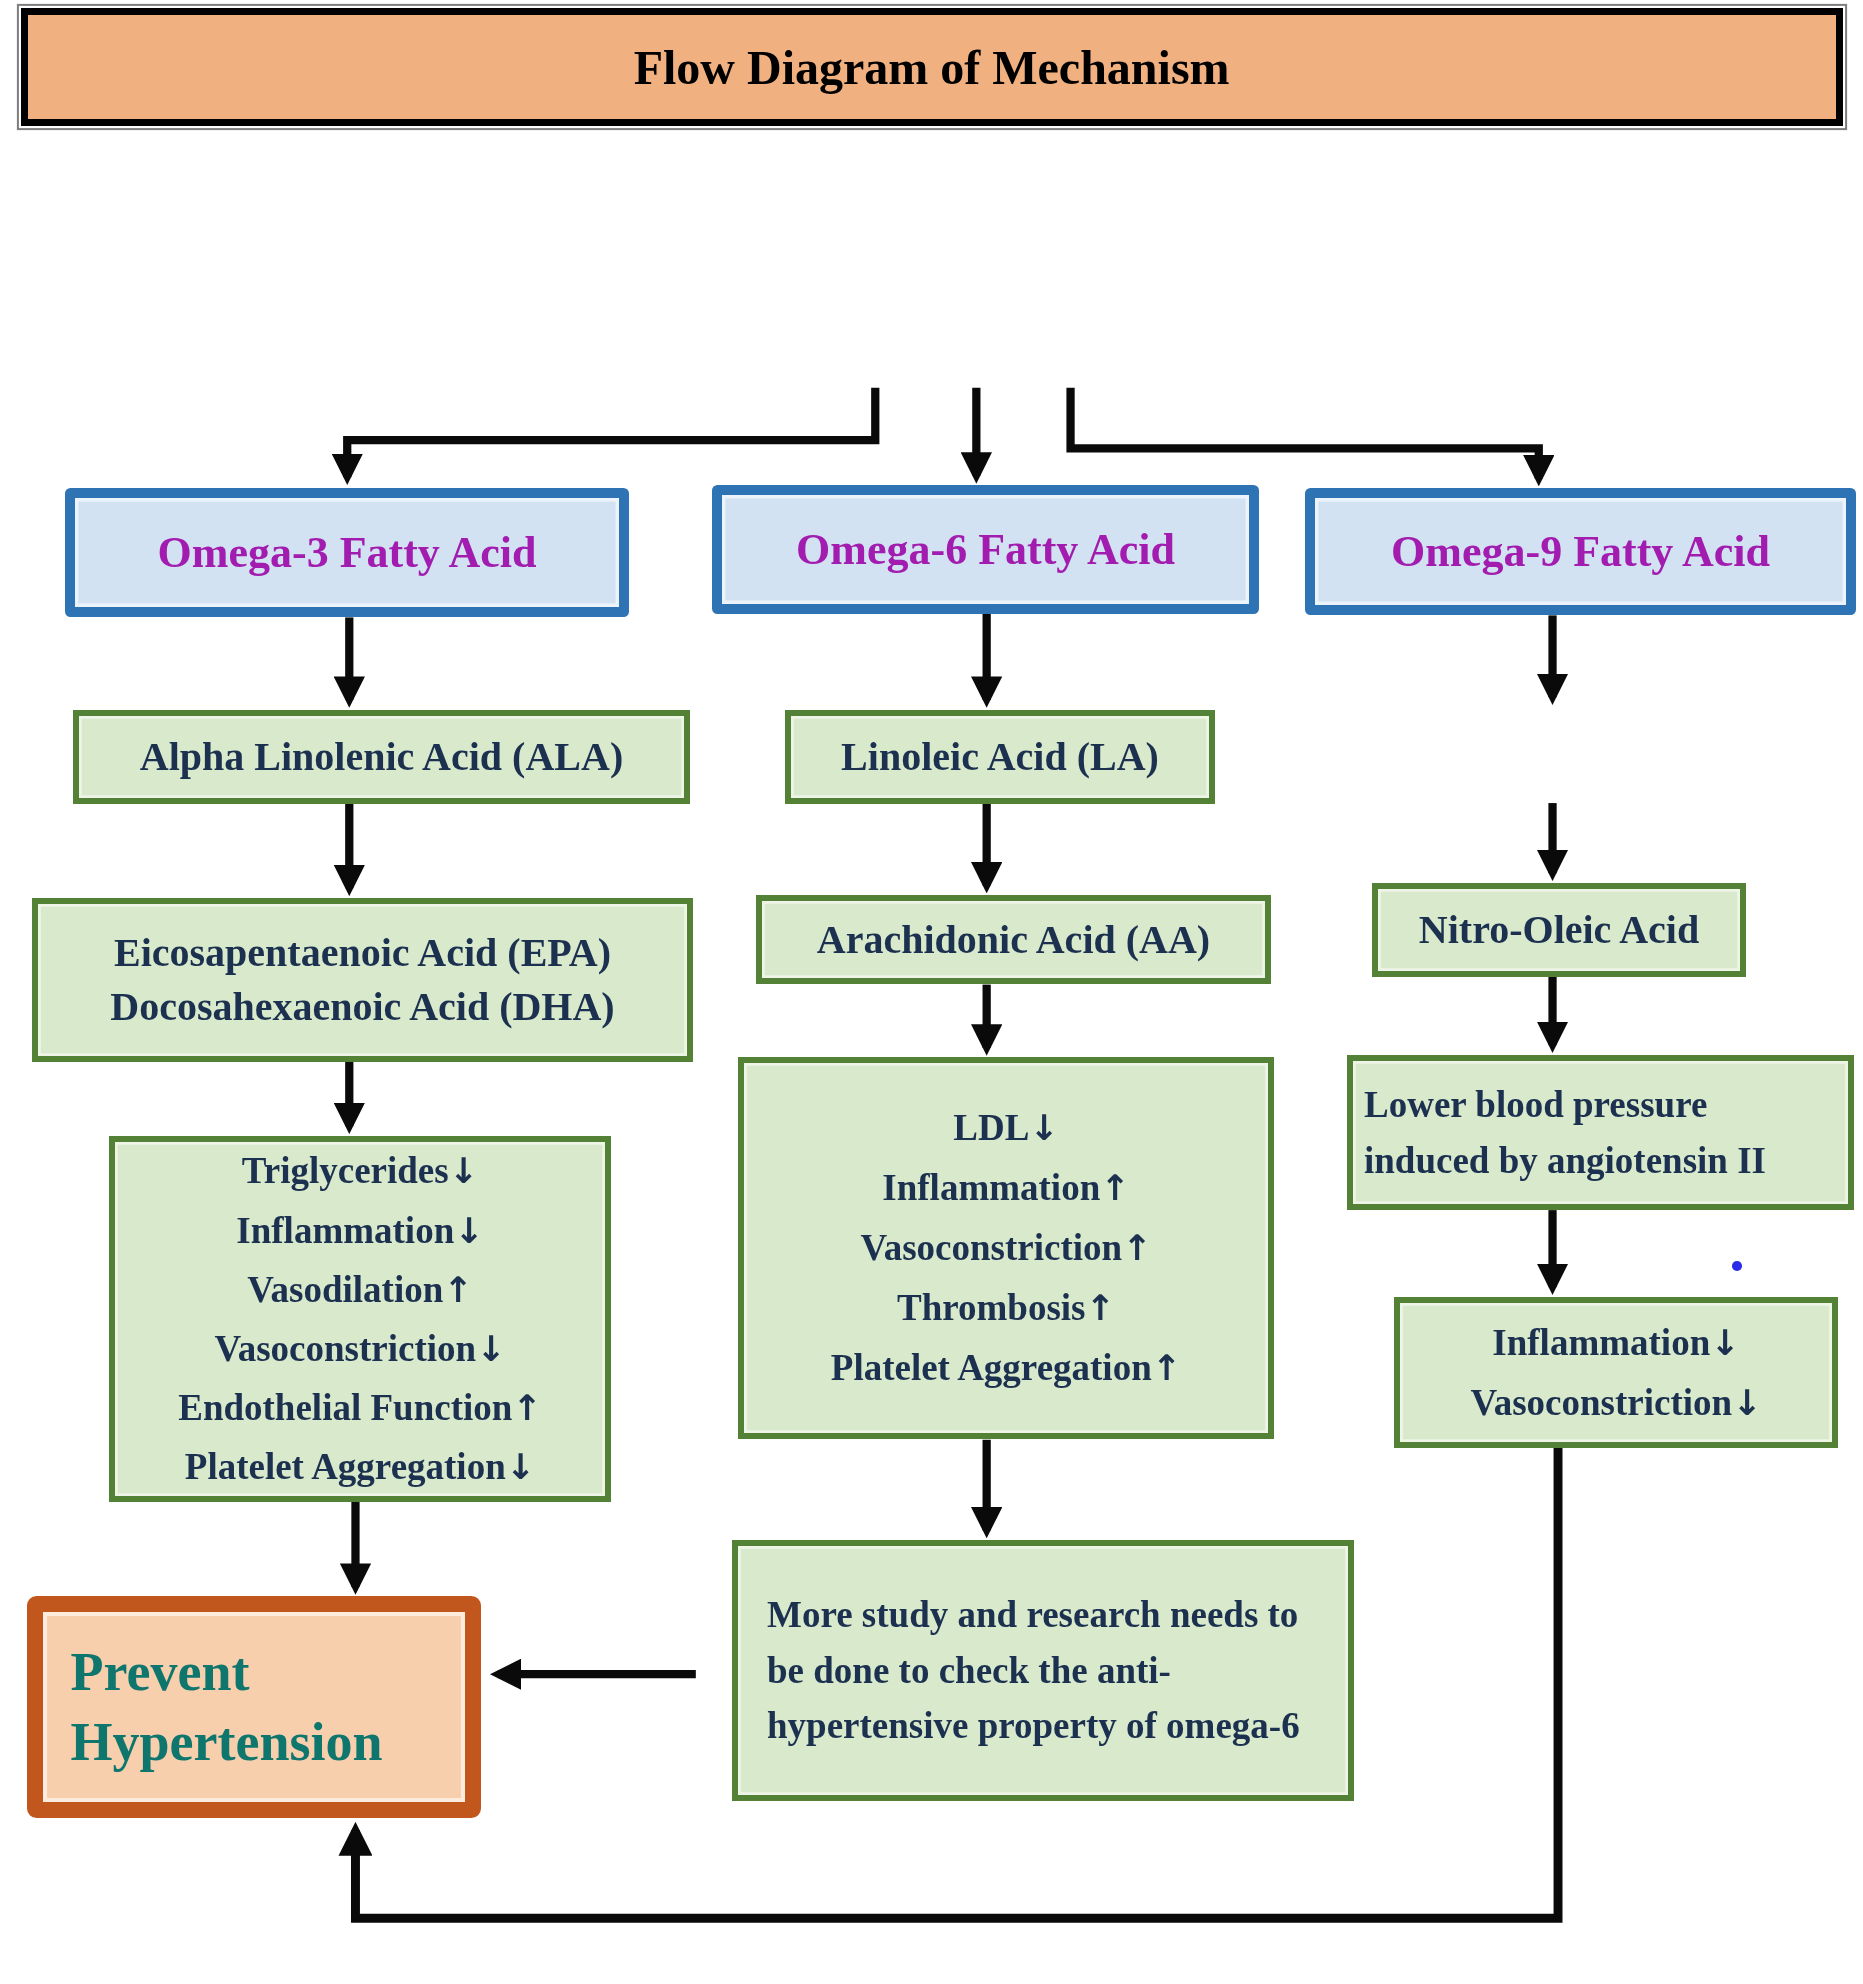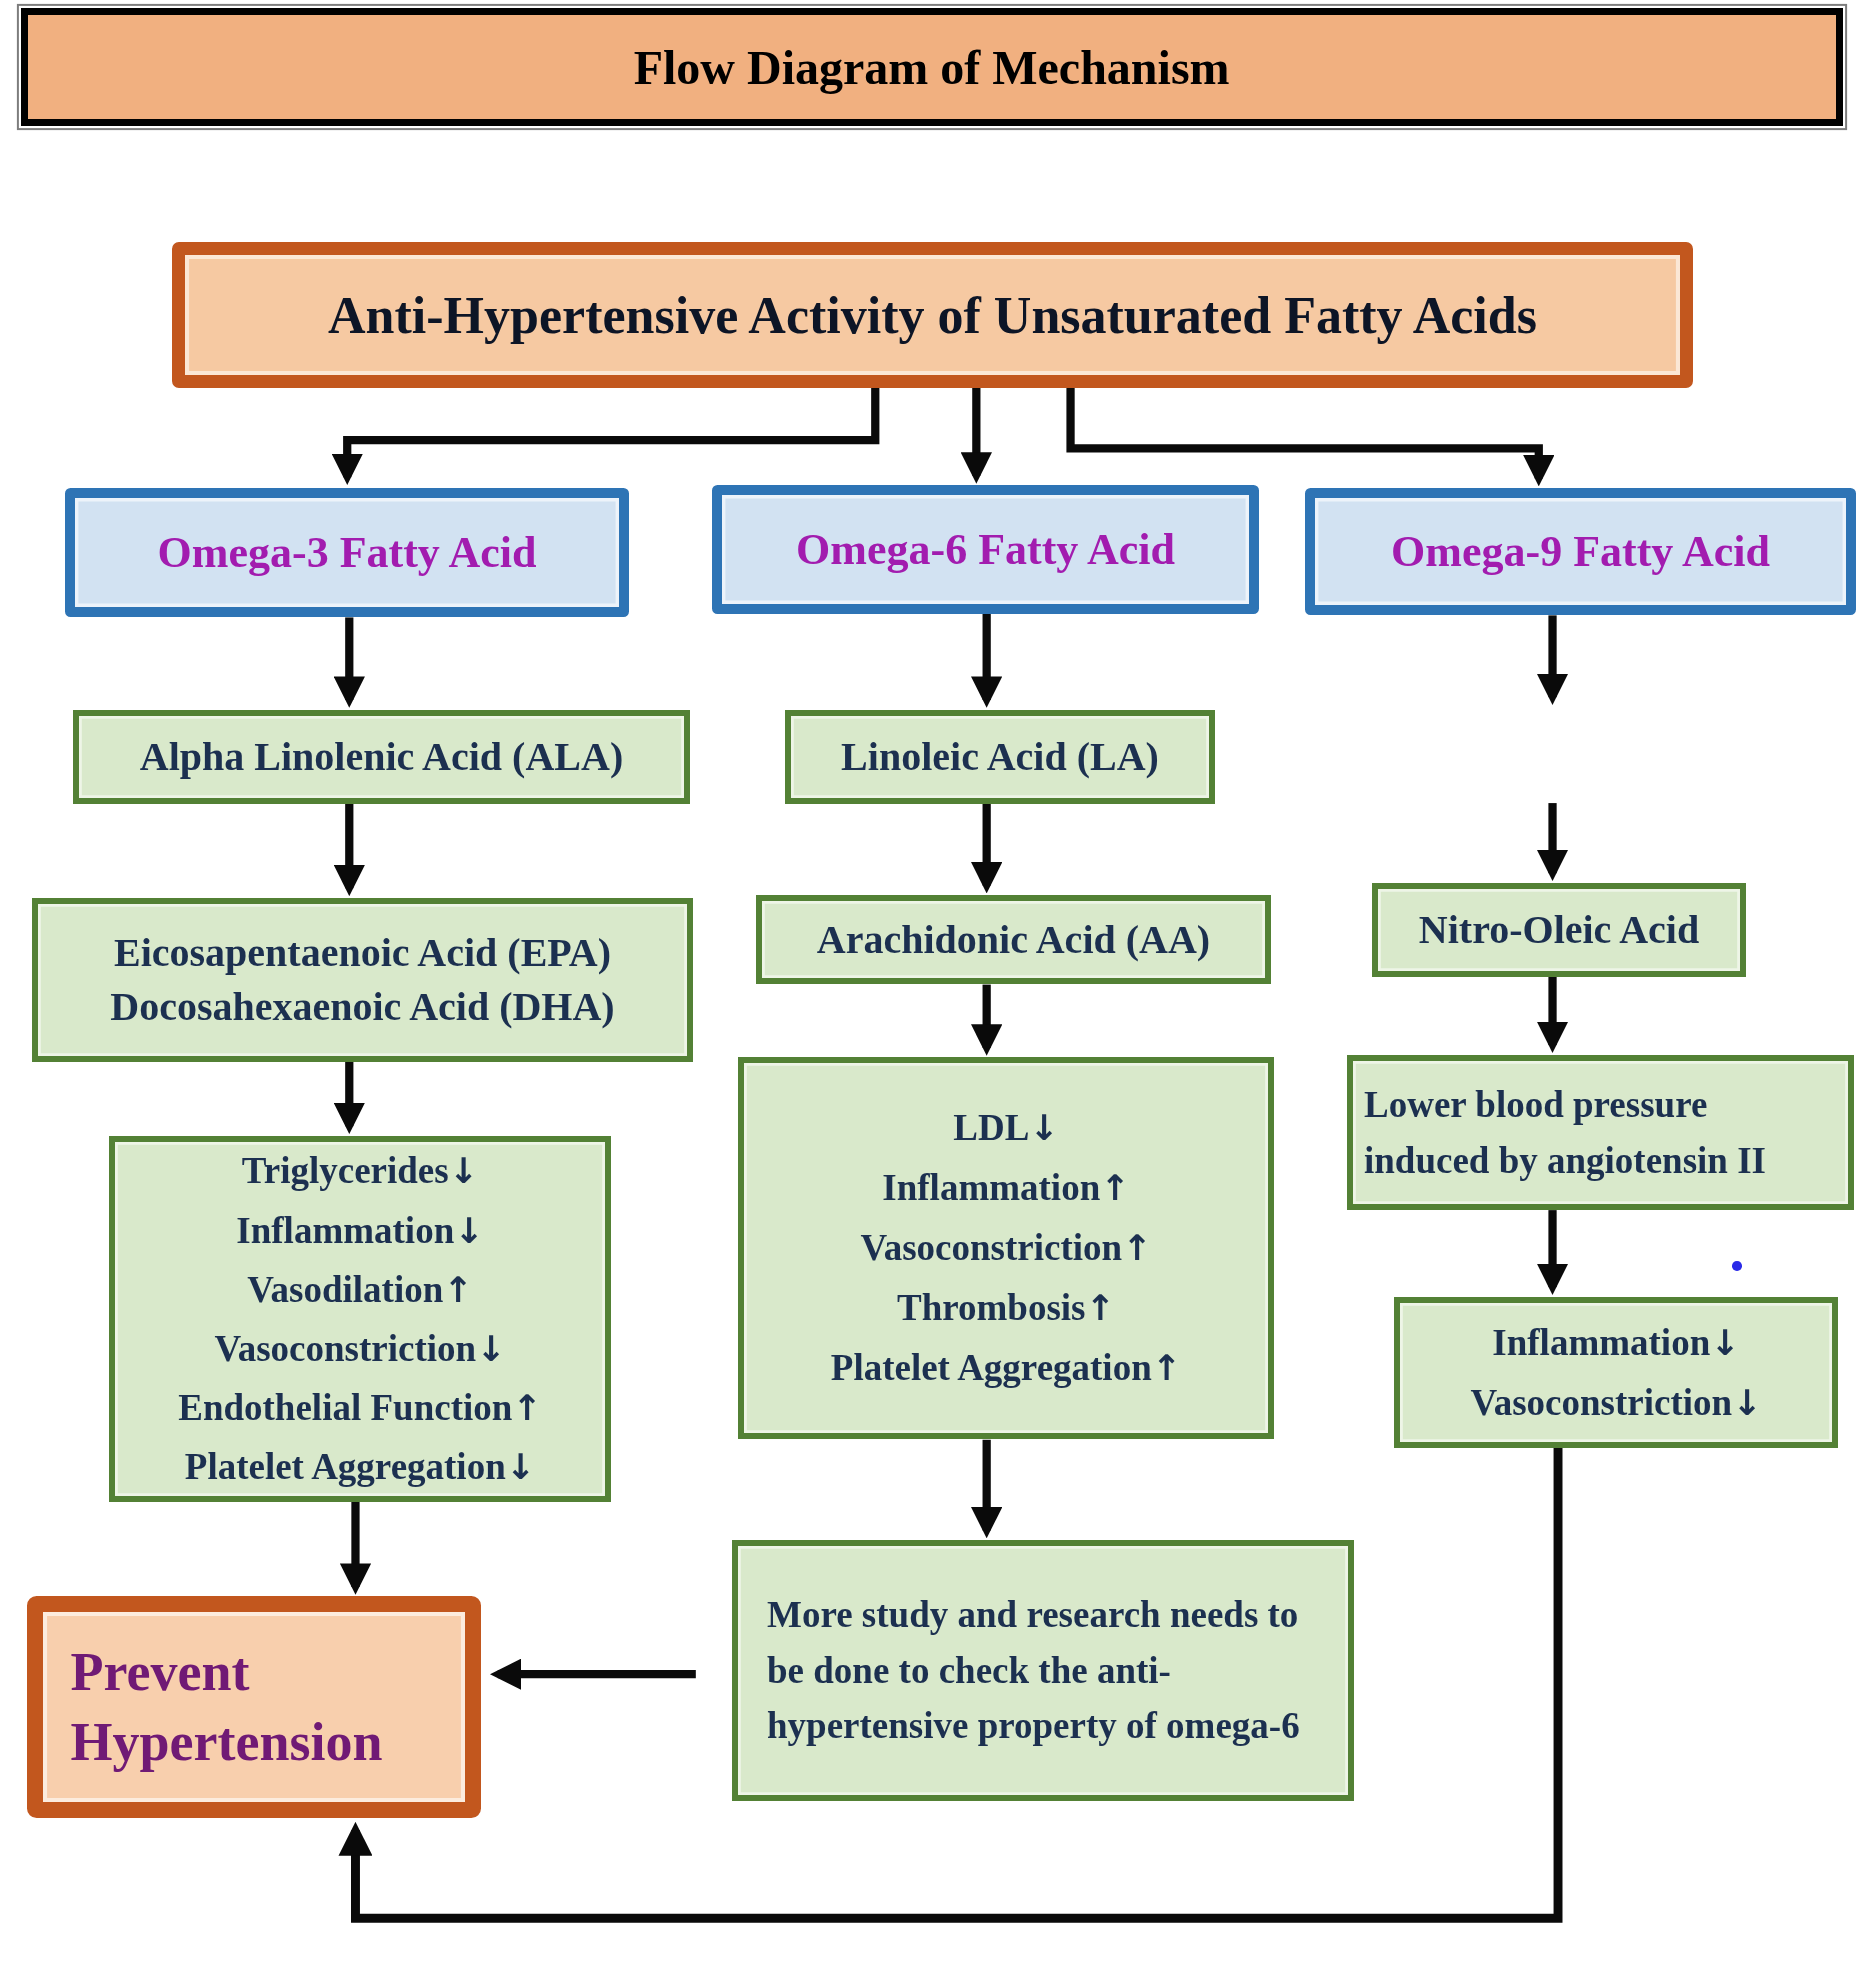--- a/index.html
+++ b/index.html
@@ -49,21 +49,21 @@
   .o6-effects{left:738px;top:1057px;width:536px;height:382px;flex-direction:column;font-size:37px;line-height:1.62;}
   .more-study{left:696px;top:1540px;width:622px;height:261px;font-size:37px;line-height:1.5;padding:6.9px 29px;margin-left:36px;}
   .oleic{left:1363px;top:707px;width:363px;height:96px;}
   .nitro-oleic{left:1372px;top:883px;width:374px;height:94px;}
   .lower-bp{left:1347px;top:1055px;width:507px;height:155px;font-size:37px;line-height:1.5;padding:4.1px 11px;}
   .o9-effects{left:1394px;top:1297px;width:444px;height:151px;flex-direction:column;font-size:37px;line-height:1.6;}
   .prevent-box{
     left:27px;top:1596px;width:454px;height:222px;
     background:#F8CFAD;border:16.5px solid #C2571E;border-radius:9.6px;
     box-shadow:inset 0 0 0 4.1px rgba(255,255,255,0.6);
-    font-size:54px;color:#701a75;line-height:1.3;padding:0 27.5px;
+    font-size:54px;color:#0f766e;line-height:1.3;padding:0 27.5px;
   }
   .effect-line{display:block;white-space:nowrap;}
   .trend{font-family:"DejaVu Sans",sans-serif;font-weight:bold;font-size:0.95em;}
   .stray-dot{
     position:absolute;left:1732px;top:1261px;width:9.6px;height:9.6px;
     border-radius:50%;background:#2B2BE8;z-index:2;
   }
 </style>
 </head>
 <body>
@@ -94,23 +94,20 @@
       <path d="M2258 1420 V1520" marker-end="url(#ah)"></path>
       <path d="M2258 1760 V1872" marker-end="url(#ah)"></path>
       <path d="M2266 2106 V2790 H517 V2662" stroke-width="13" marker-end="url(#ah)"></path>
     </g>
   </svg>
 
   <div class="box title-bar">
     <span>Flow Diagram of Mechanism</span>
   </div>
 
-  <div class="box main-box">
-    <span>Anti-Hypertensive Activity of Unsaturated Fatty Acids</span>
-  </div>
 
   <div class="box blue-box o3-header">
     <span>Omega-3 Fatty Acid</span>
   </div>
   <div class="box green-box ala">
     <span>Alpha Linolenic Acid (ALA)</span>
   </div>
   <div class="box green-box epa-dha">
     <span>Eicosapentaenoic Acid (EPA)</span>
     <span>Docosahexaenoic Acid (DHA)</span>

